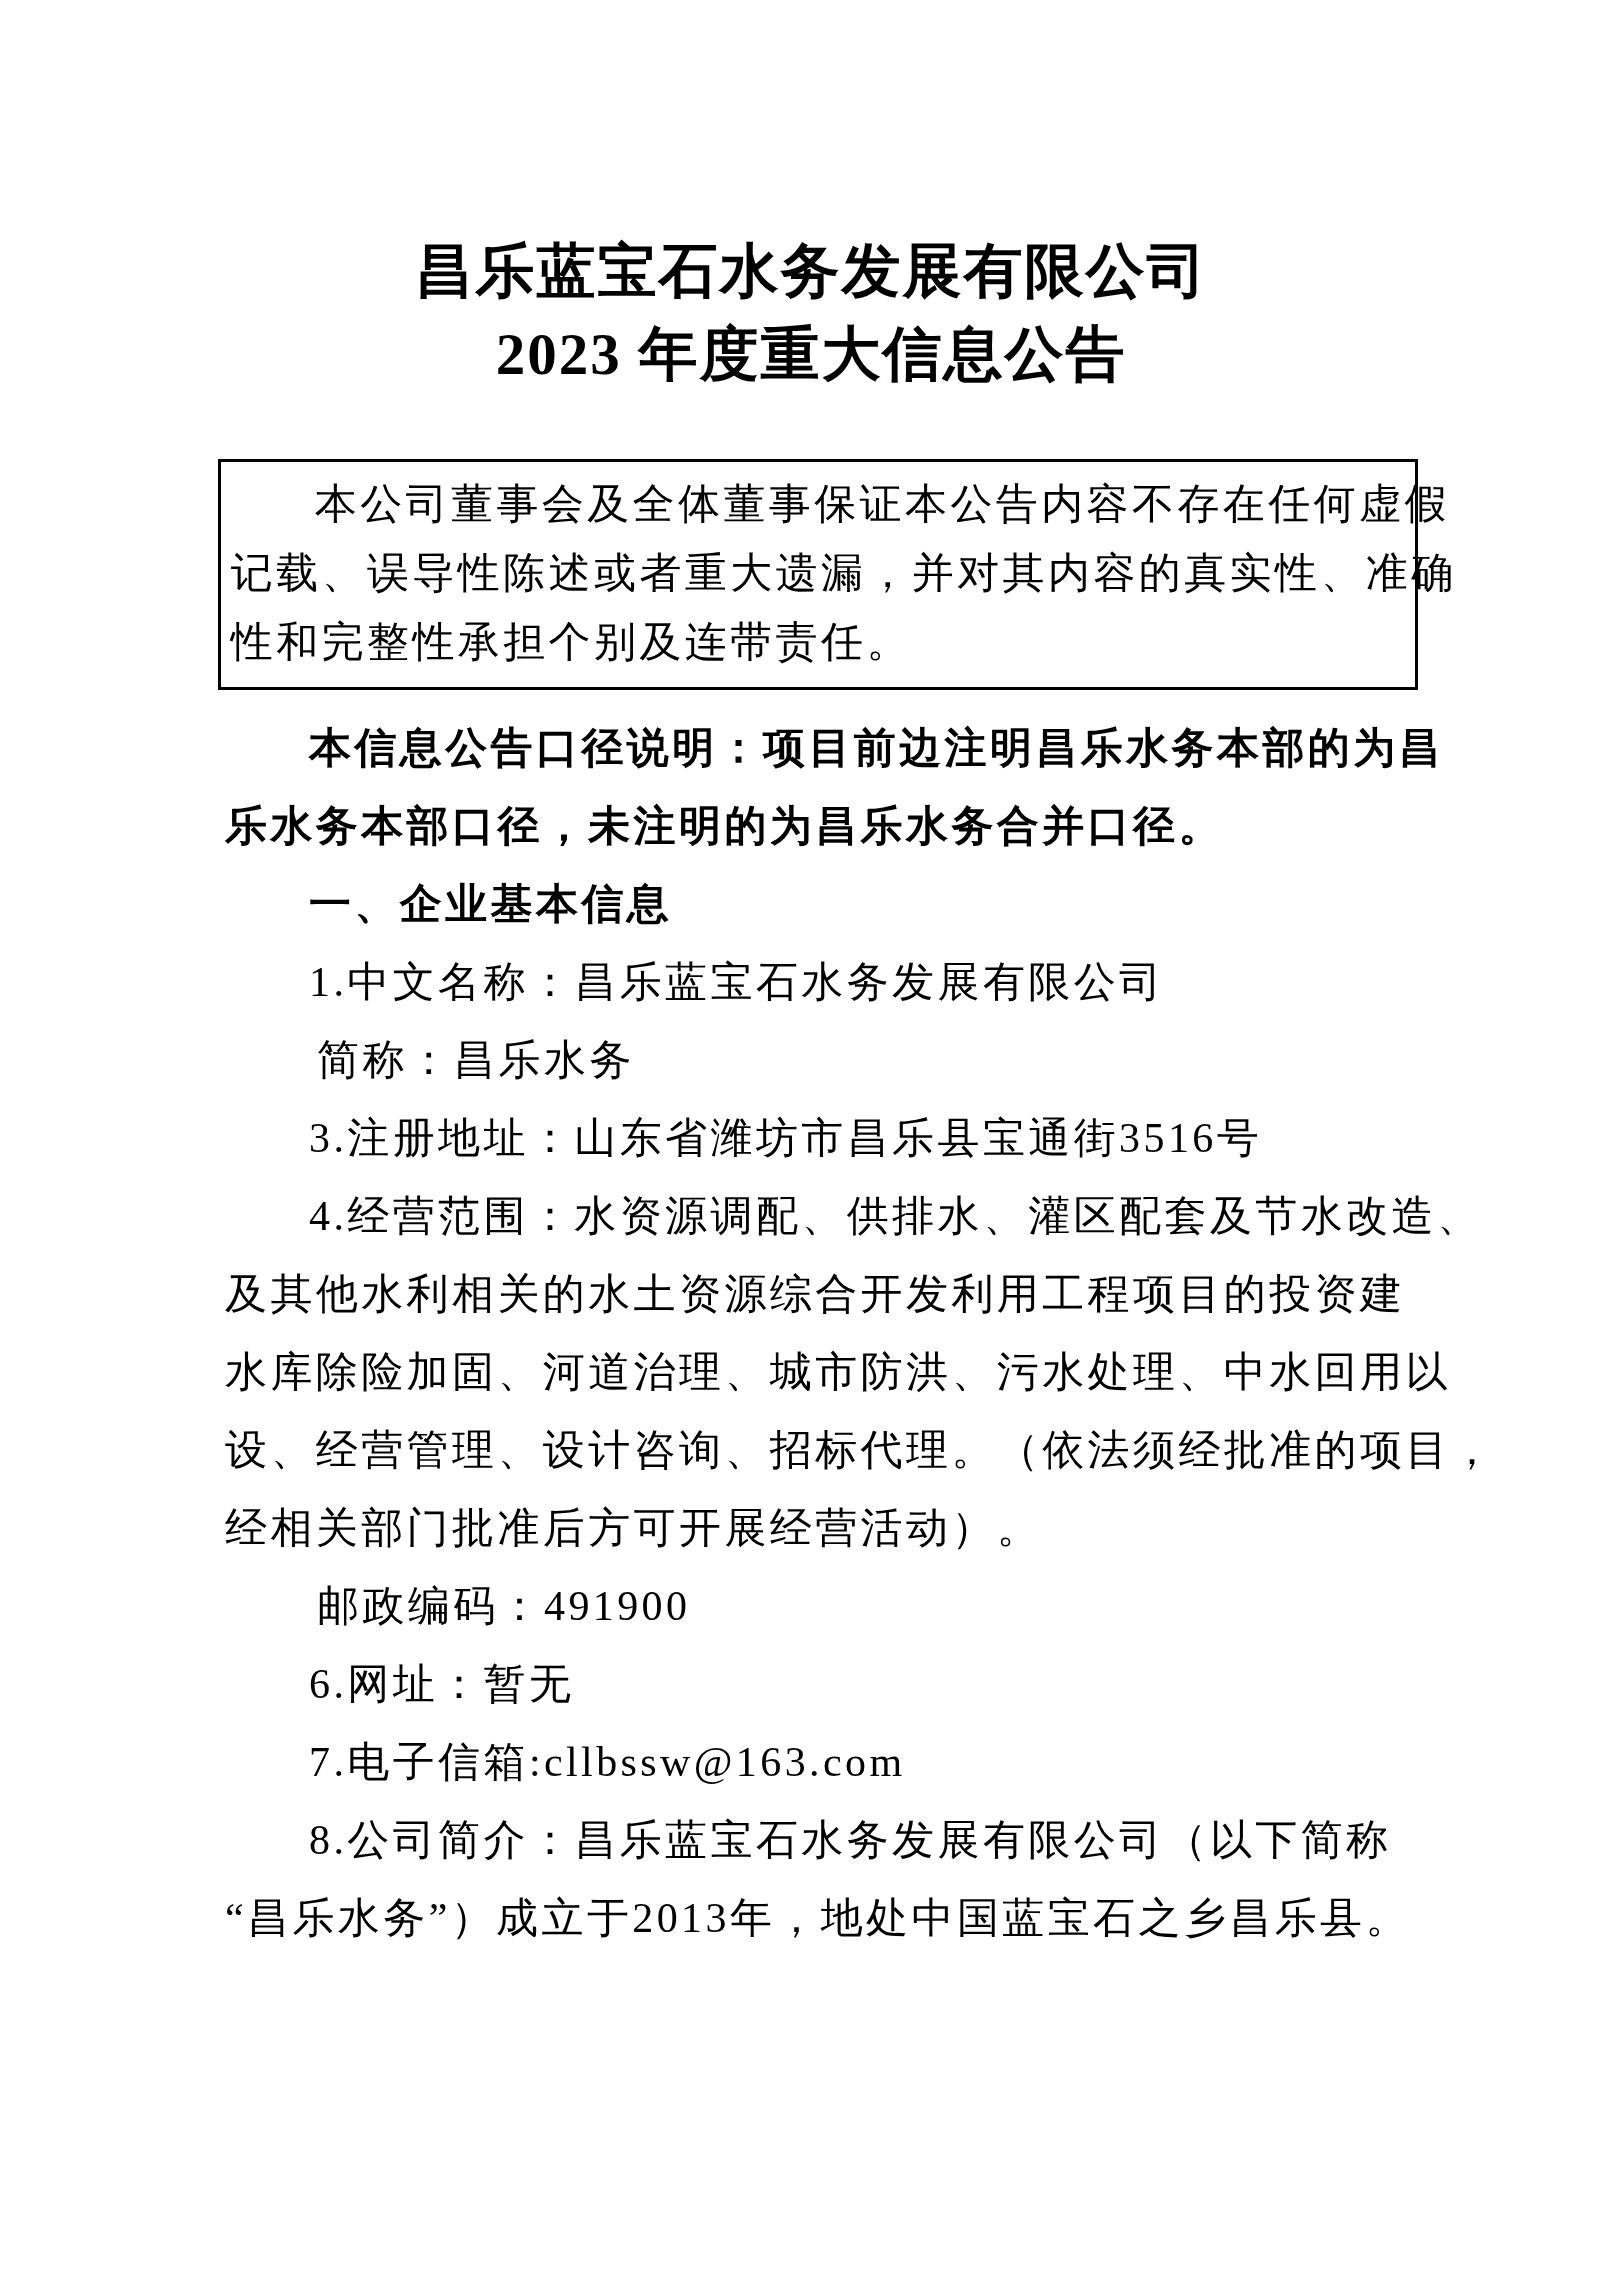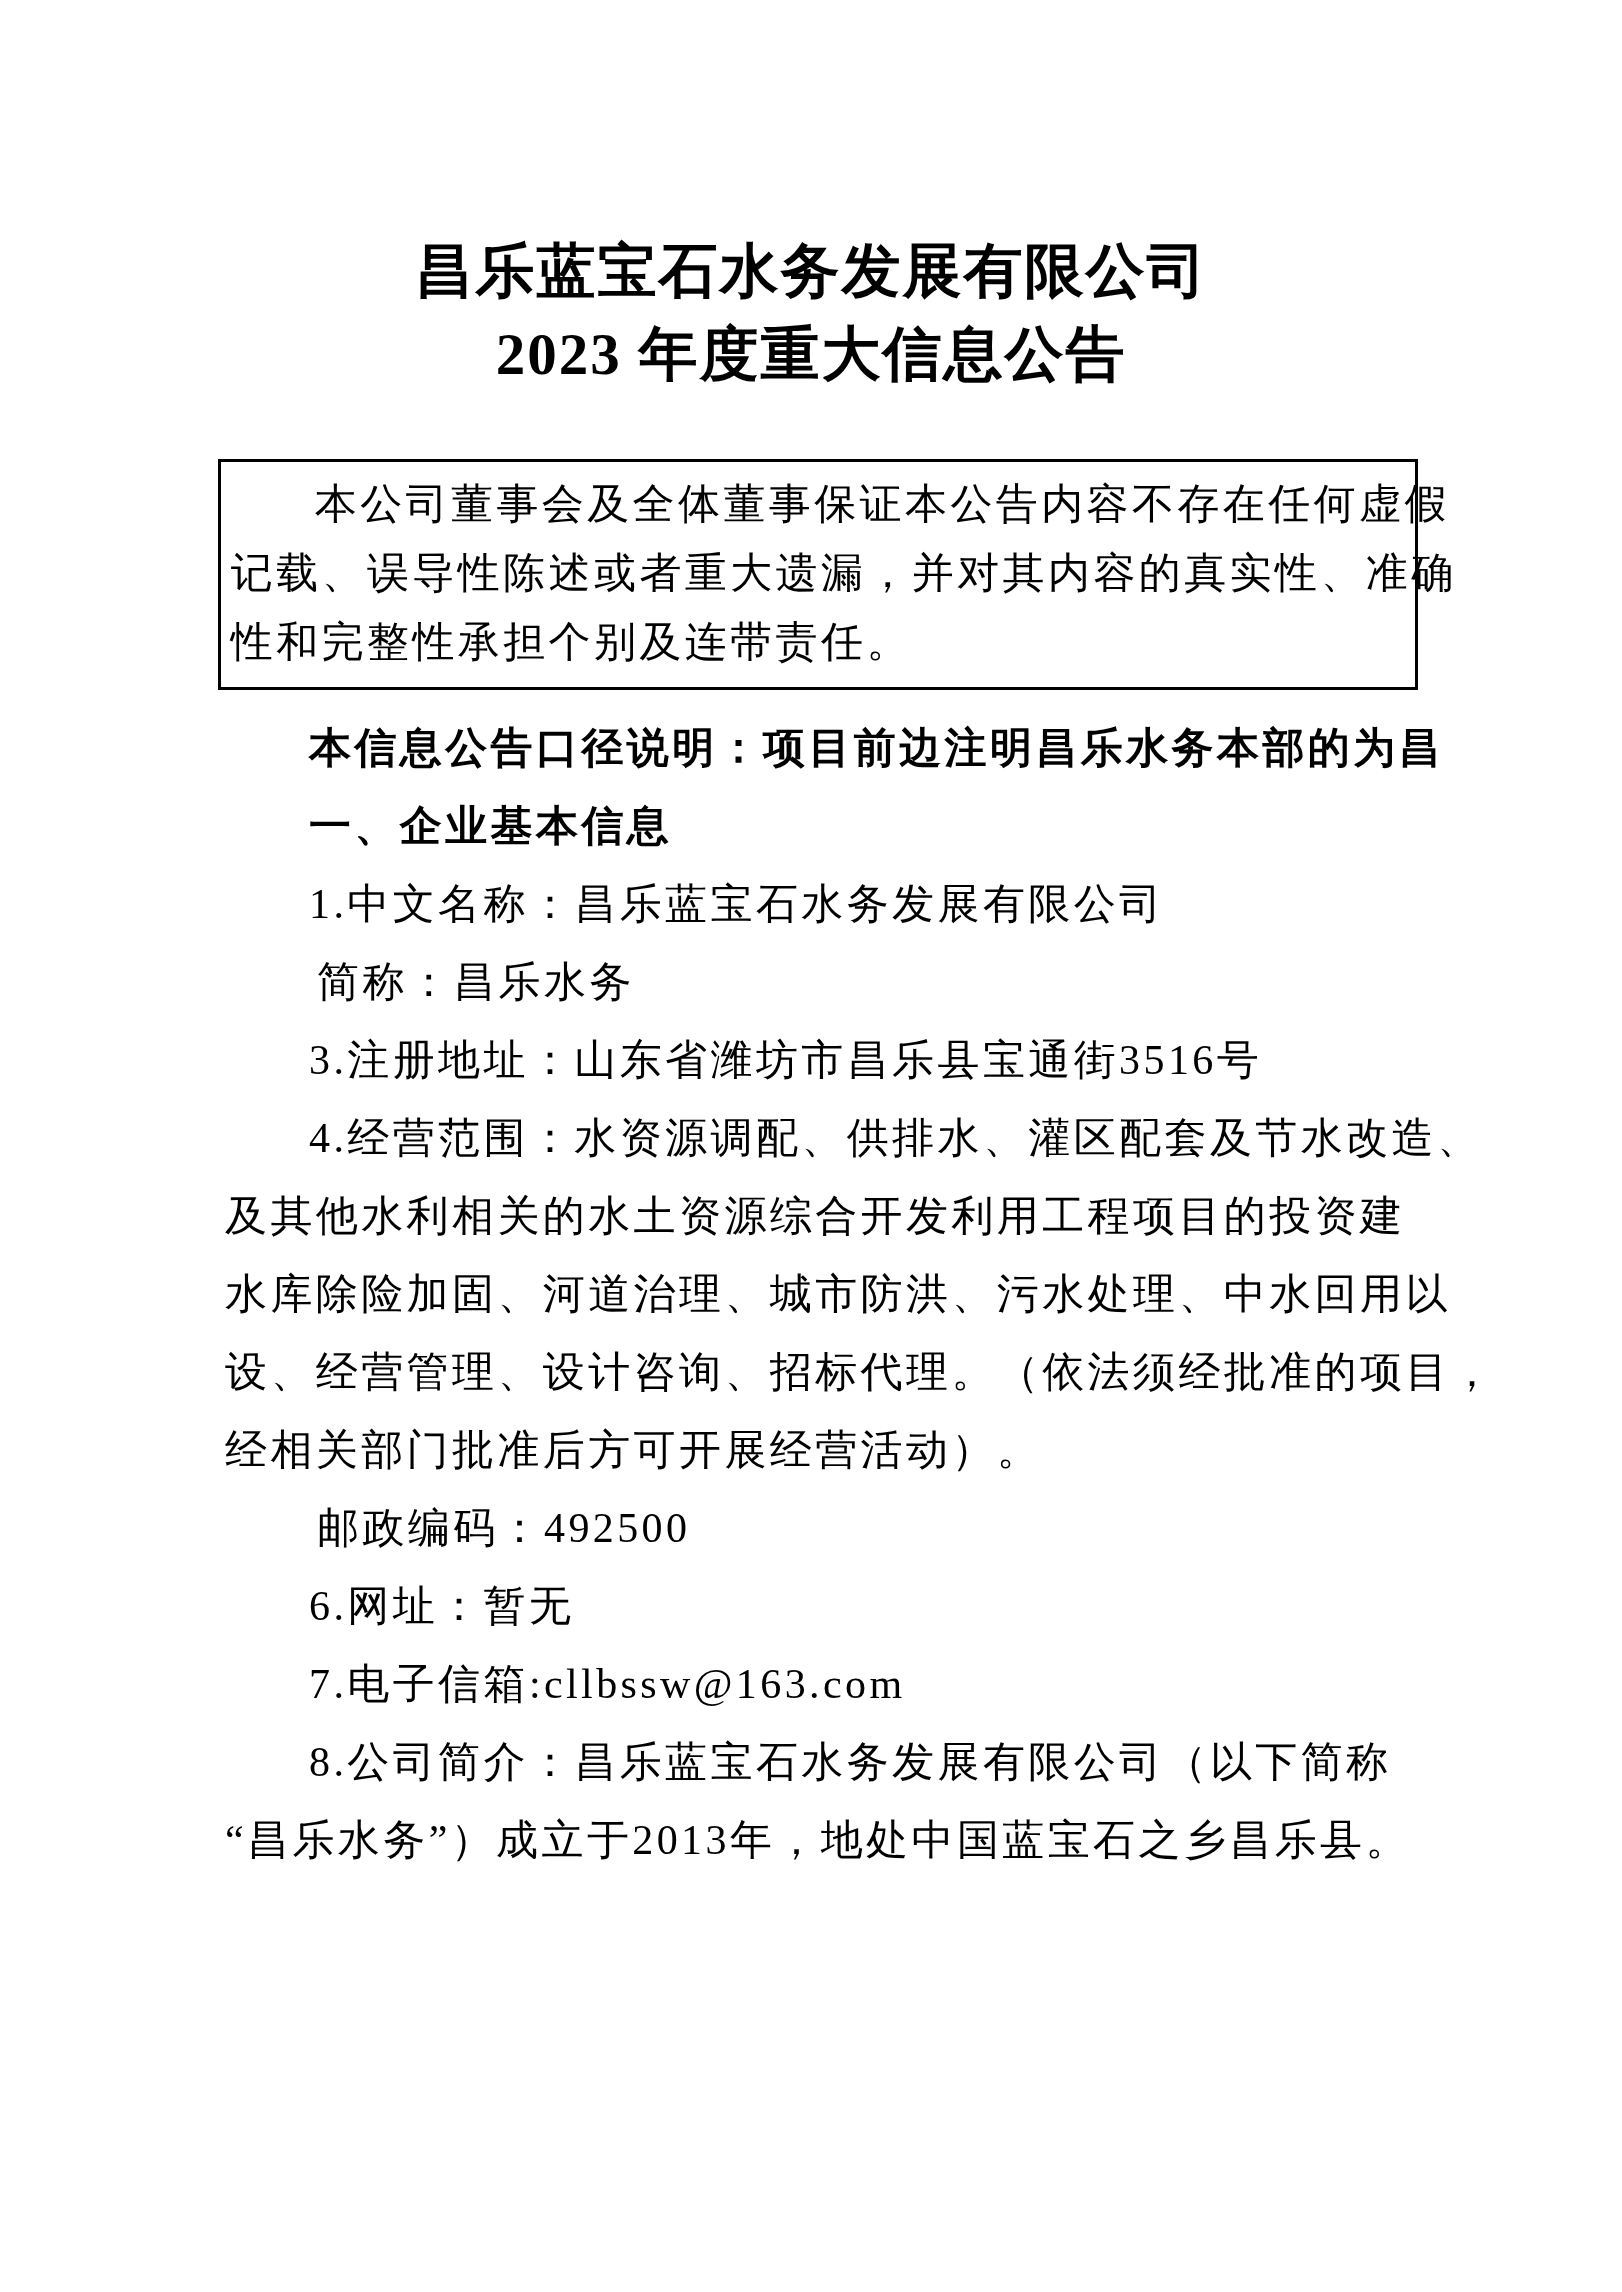--- a/index.html
+++ b/index.html
@@ -63,30 +63,31 @@
   </div>
 
   <div class="notice-box">
     <div class="line i2">本公司董事会及全体董事保证本公告内容不存在任何虚假</div>
     <div class="line">记载、误导性陈述或者重大遗漏，并对其内容的真实性、准确</div>
     <div class="line">性和完整性承担个别及连带责任。</div>
   </div>
 
   <div class="body-text">
     <div class="line b i2">本信息公告口径说明：项目前边注明昌乐水务本部的为昌</div>
+    <div class="line b">乐水务本部口径，未注明的为昌乐水务合并口径。</div>
     <div class="line b i2">一、企业基本信息</div>
     <div class="line i2">1.中文名称：昌乐蓝宝石水务发展有限公司</div>
     <div class="line i3">简称：昌乐水务</div>
     <div class="line i2">3.注册地址：山东省潍坊市昌乐县宝通街3516号</div>
     <div class="line i2">4.经营范围：水资源调配、供排水、灌区配套及节水改造、</div>
     <div class="line">及其他水利相关的水土资源综合开发利用工程项目的投资建</div>
     <div class="line">水库除险加固、河道治理、城市防洪、污水处理、中水回用以</div>
     <div class="line">设、经营管理、设计咨询、招标代理。（依法须经批准的项目，</div>
     <div class="line">经相关部门批准后方可开展经营活动）。</div>
-    <div class="line i3">邮政编码：492500</div>
+    <div class="line i3">邮政编码：491900</div>
     <div class="line i2">6.网址：暂无</div>
     <div class="line i2">7.电子信箱:cllbssw@163.com</div>
     <div class="line i2">8.公司简介：昌乐蓝宝石水务发展有限公司（以下简称</div>
     <div class="line">“昌乐水务”）成立于2013年，地处中国蓝宝石之乡昌乐县。</div>
   </div>
 
 </div>
 
 
 </body></html>

